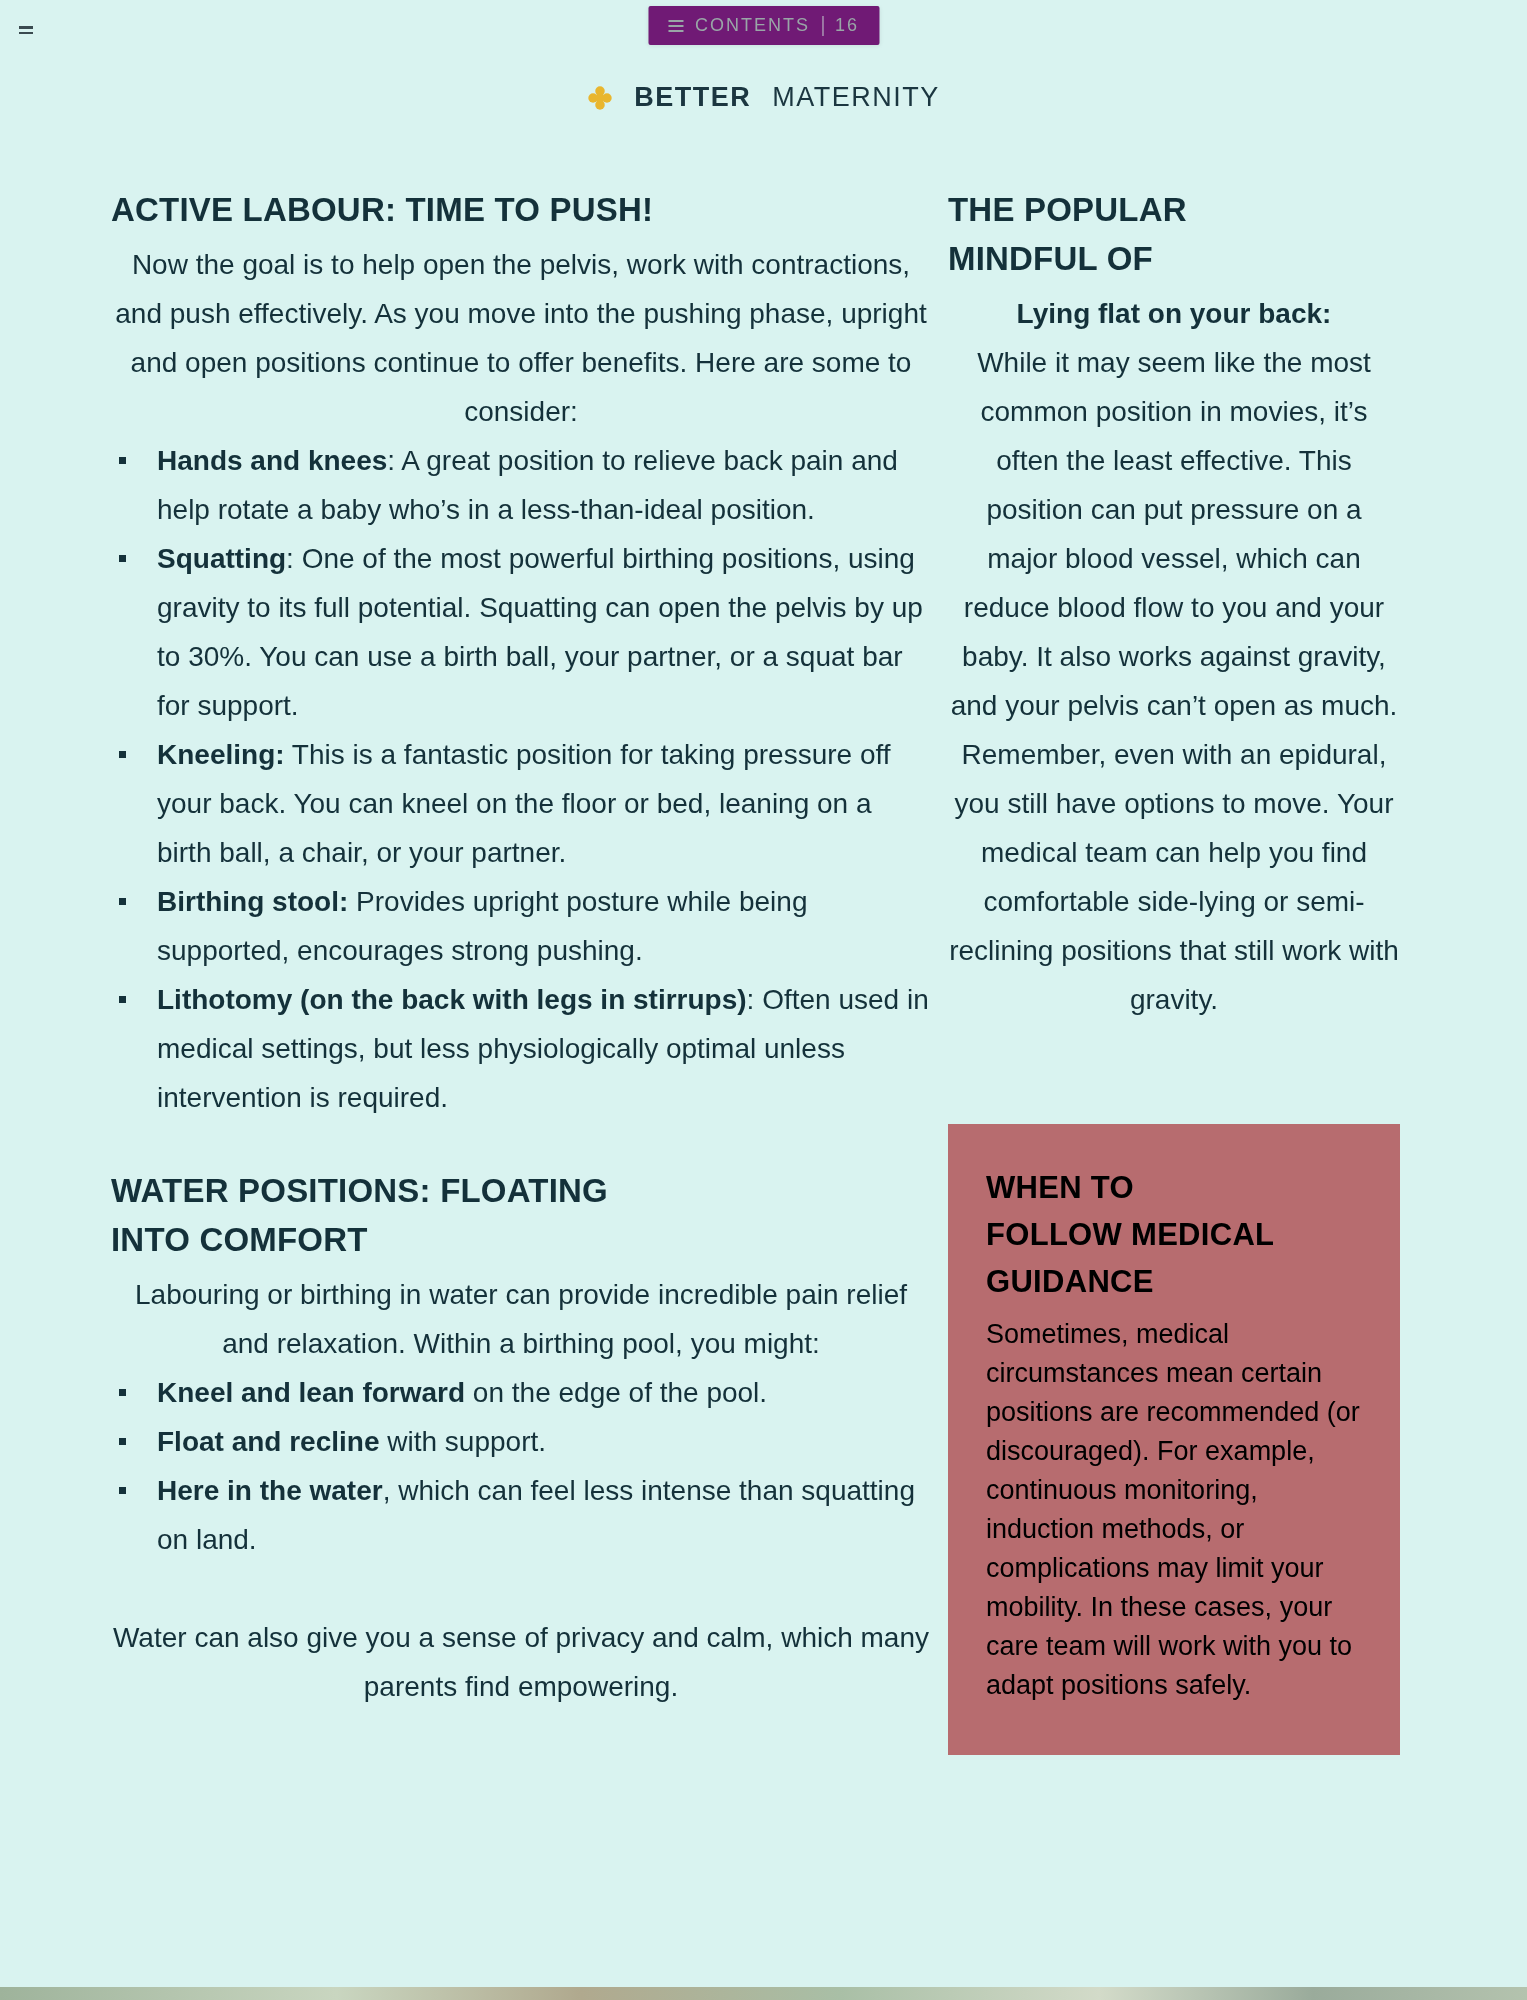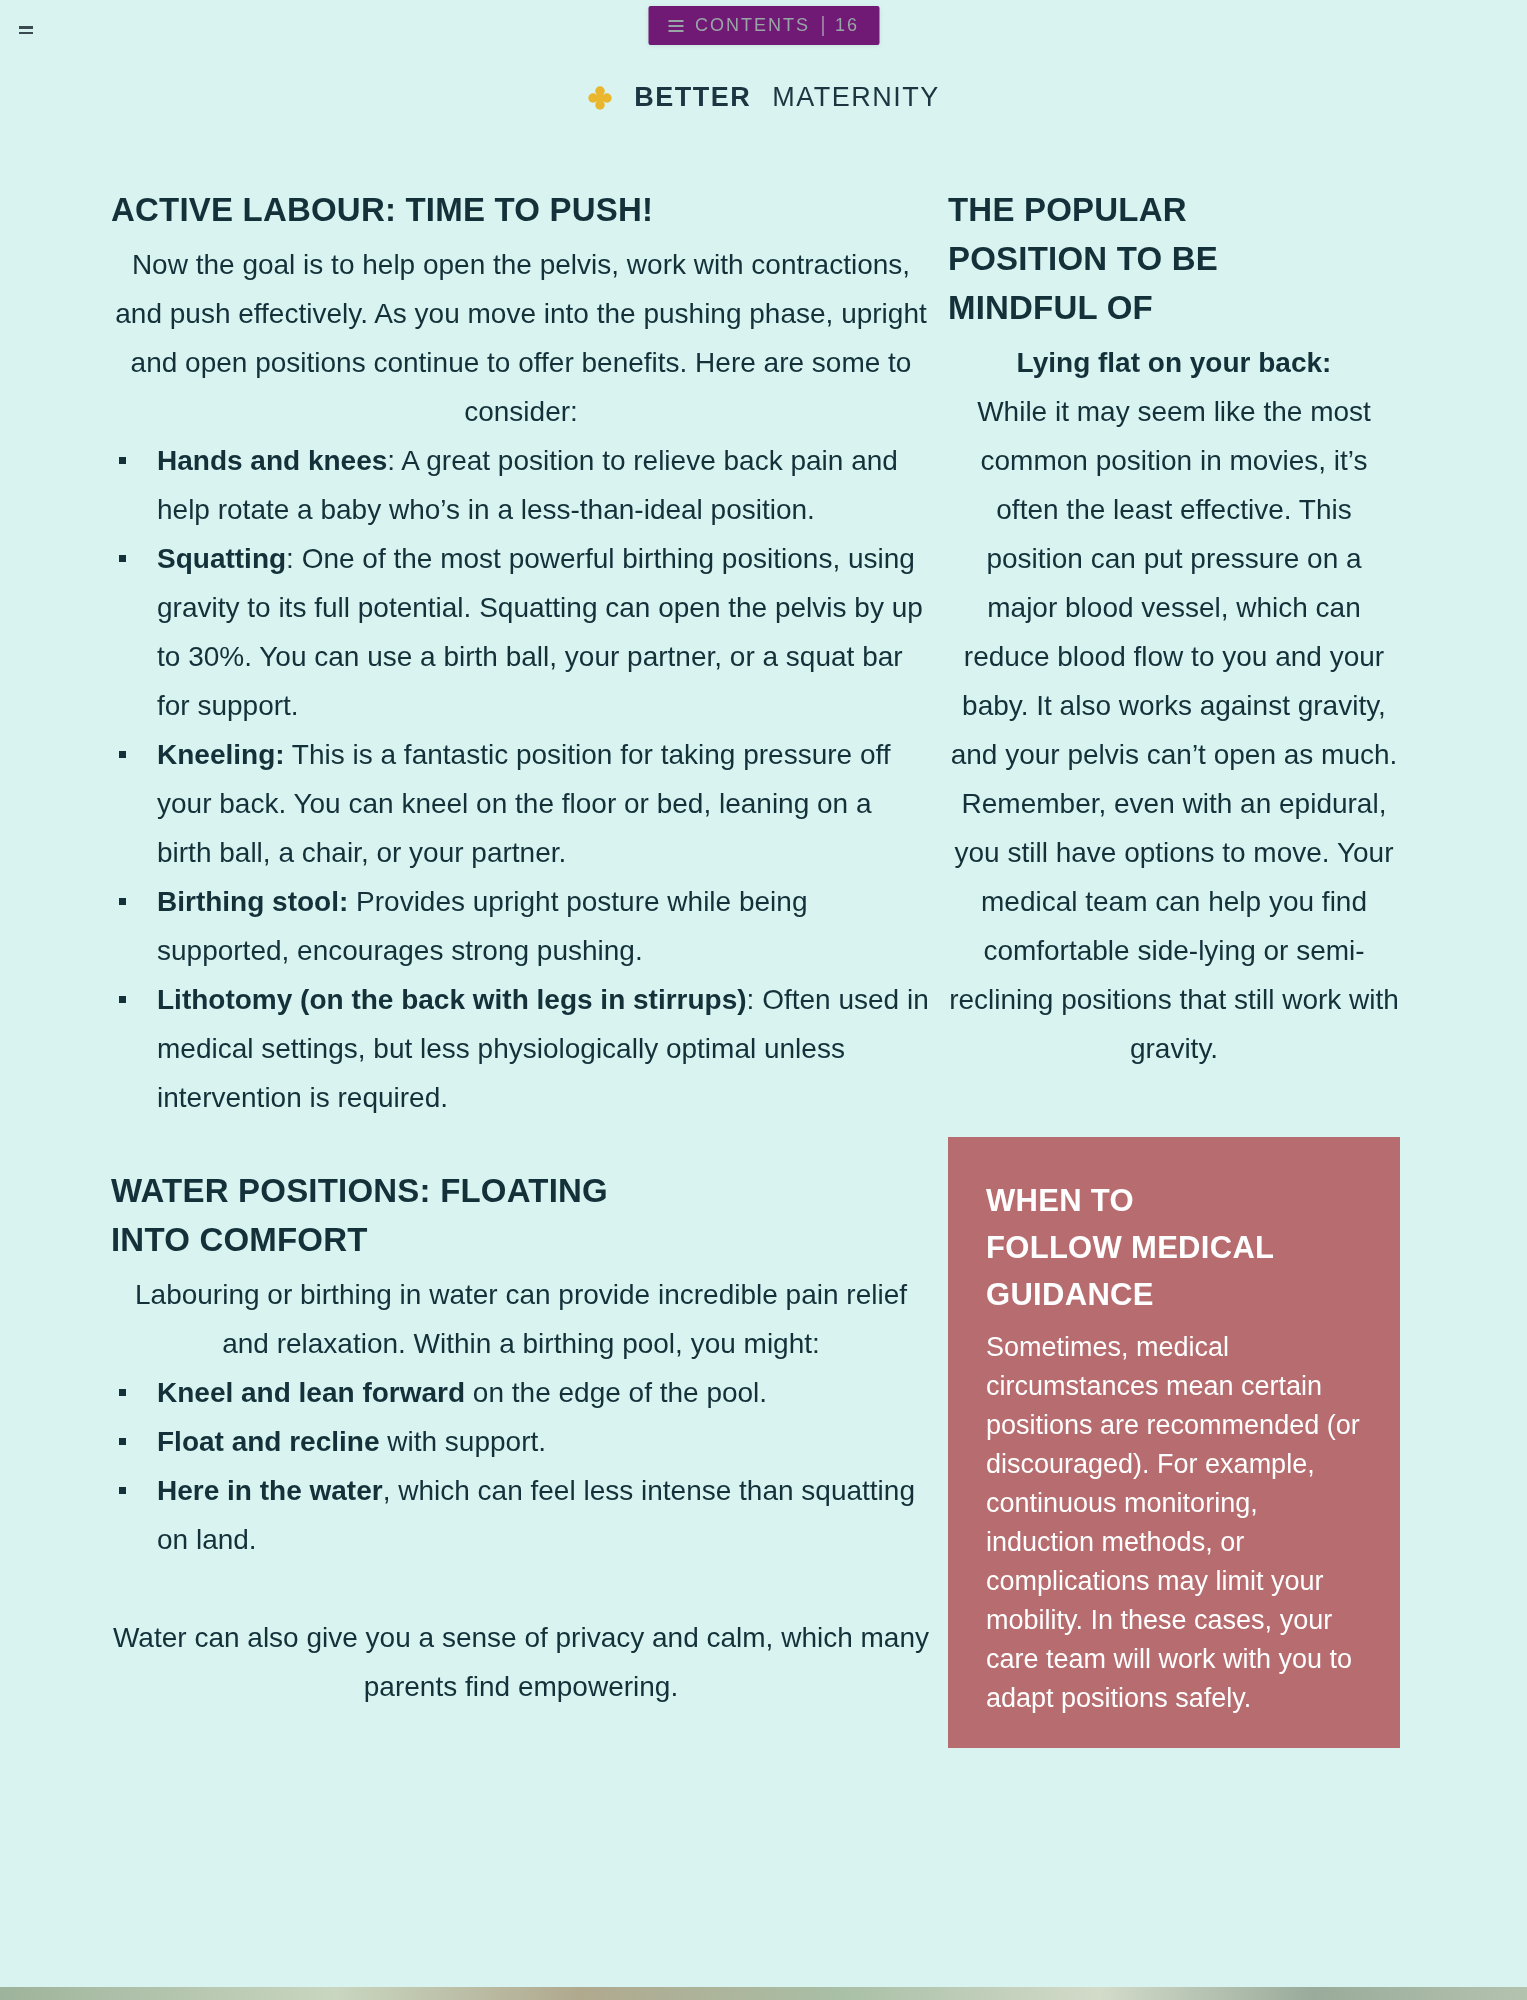--- a/index.html
+++ b/index.html
@@ -119,24 +119,24 @@
     top: 21px;
     width: 7px;
     height: 7px;
     background: #14313a;
   }
   ul.bullets b { font-weight: 700; }
 
   .col-right h2 { margin-bottom: 6px; }
 
   .callout {
-    margin-top: 64px;
+    margin-top: 100px;
     background: #b76c6f;
-    color: #ffffff;
-    padding: 40px 38px 30px 38px;
+    color: #000000;
+    padding: 40px 38px 50px 38px;
   }
   .callout h3 {
     margin: 0 0 10px 0;
     font-size: 31px;
     line-height: 47px;
     font-weight: 700;
     letter-spacing: 0.3px;
   }
   .callout p {
     margin: 0;
@@ -213,21 +213,20 @@
       <li><b>Float and recline</b><span> with support.</span></li>
       <li><b>Here in the water</b><span>, which can feel less intense than squatting on land.</span></li>
     </ul>
 
     <p class="body outro">Water can also give you a sense of privacy and calm, which many parents find empowering.</p>
   </section>
 
   <aside class="col-right">
     <h2>
       <span class="hline">THE POPULAR</span>
-      <span class="hline">POSITION TO BE</span>
       <span class="hline">MINDFUL OF</span>
     </h2>
     <p class="lead">Lying flat on your back:</p>
     <p class="body">While it may seem like the most common position in movies, it’s often the least effective. This position can put pressure on a major blood vessel, which can reduce blood flow to you and your baby. It also works against gravity, and your pelvis can’t open as much. Remember, even with an epidural, you still have options to move. Your medical team can help you find comfortable side-lying or semi-reclining positions that still work with gravity.</p>
 
     <div class="callout">
       <h3>
         <span class="hline">WHEN TO</span>
         <span class="hline">FOLLOW MEDICAL</span>
         <span class="hline">GUIDANCE</span>

